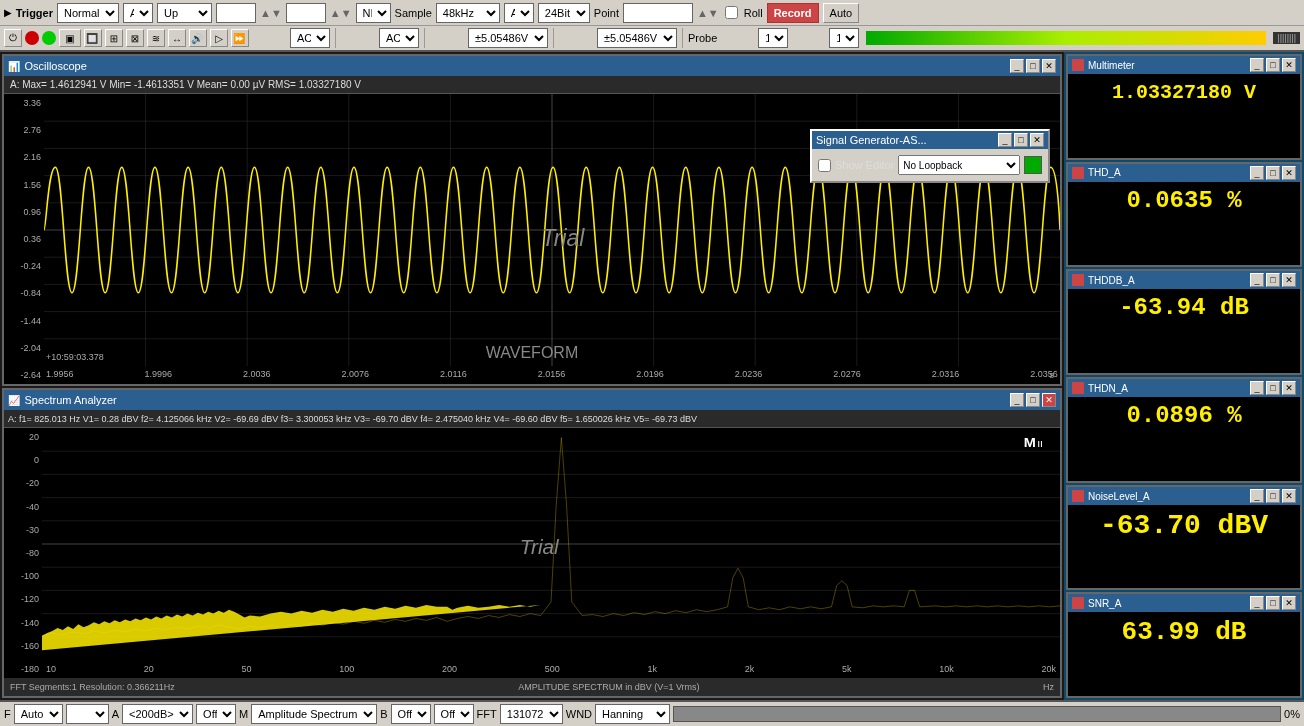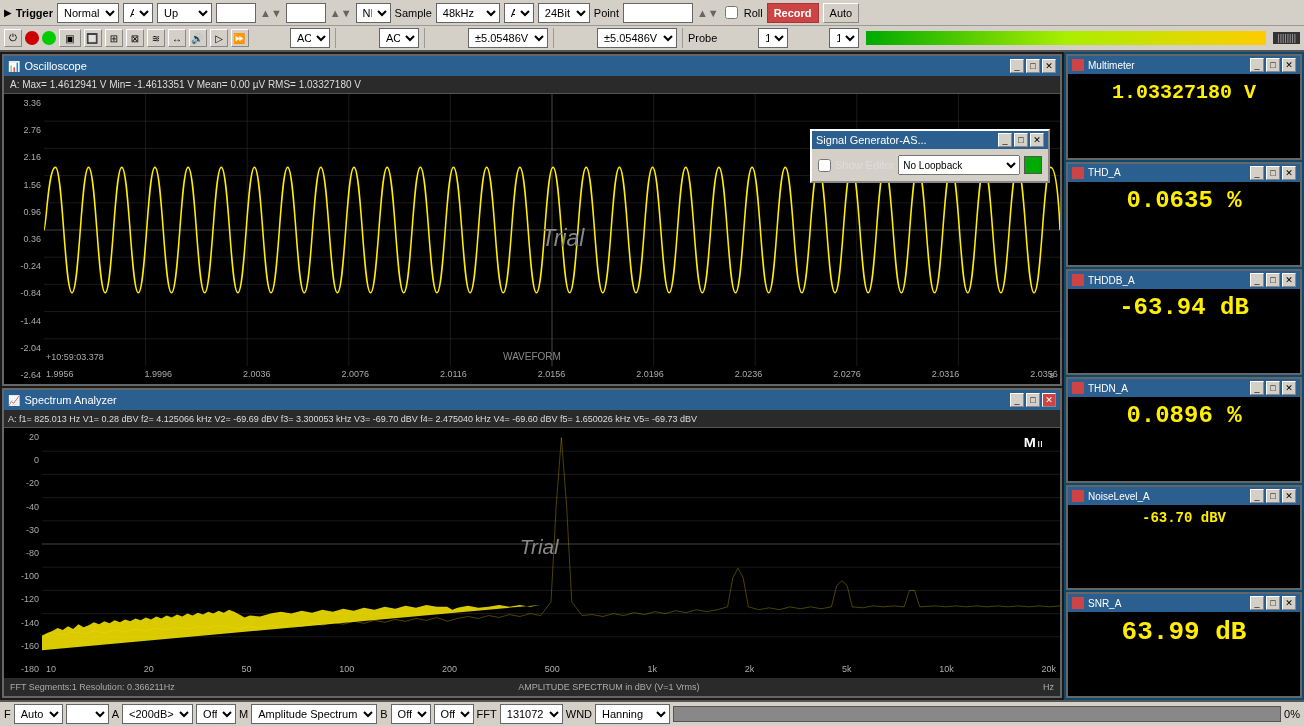--- a/index.html
+++ b/index.html
@@ -183,21 +183,21 @@
       color: #aaa;
       padding: 0 2px;
       gap: 13px;
     }
     .osc-waveform-sublabel {
       position: absolute;
       bottom: 22px;
       left: 50%;
       transform: translateX(-50%);
       color: #888;
-      font-size: 10px;
+      font-size: 16px;
     }
     .timestamp-label {
       position: absolute;
       bottom: 22px;
       left: 42px;
       color: #aaa;
       font-size: 9px;
     }
 
     
@@ -743,21 +743,21 @@
         <span style="display:flex;align-items:flex-end;">
           <span class="meter-title-icon"></span>
           <span>NoiseLevel_A</span>
         </span>
         <div class="win-controls">
           <div class="win-btn">_</div>
           <div class="win-btn">□</div>
           <div class="win-btn">✕</div>
         </div>
       </div>
-      <div class="meter-value" style="font-size:14px; padding:6px 4px;">
+      <div class="meter-value" style="font-size:28px; padding:6px 4px;">
         <span>-63.70 dBV</span>
       </div>
     </div>
 
     <div class="meter-window">
       <div class="meter-titlebar">
         <span style="display:flex;align-items:center;">
           <span class="meter-title-icon"></span>
           <span>SNR_A</span>
         </span>

